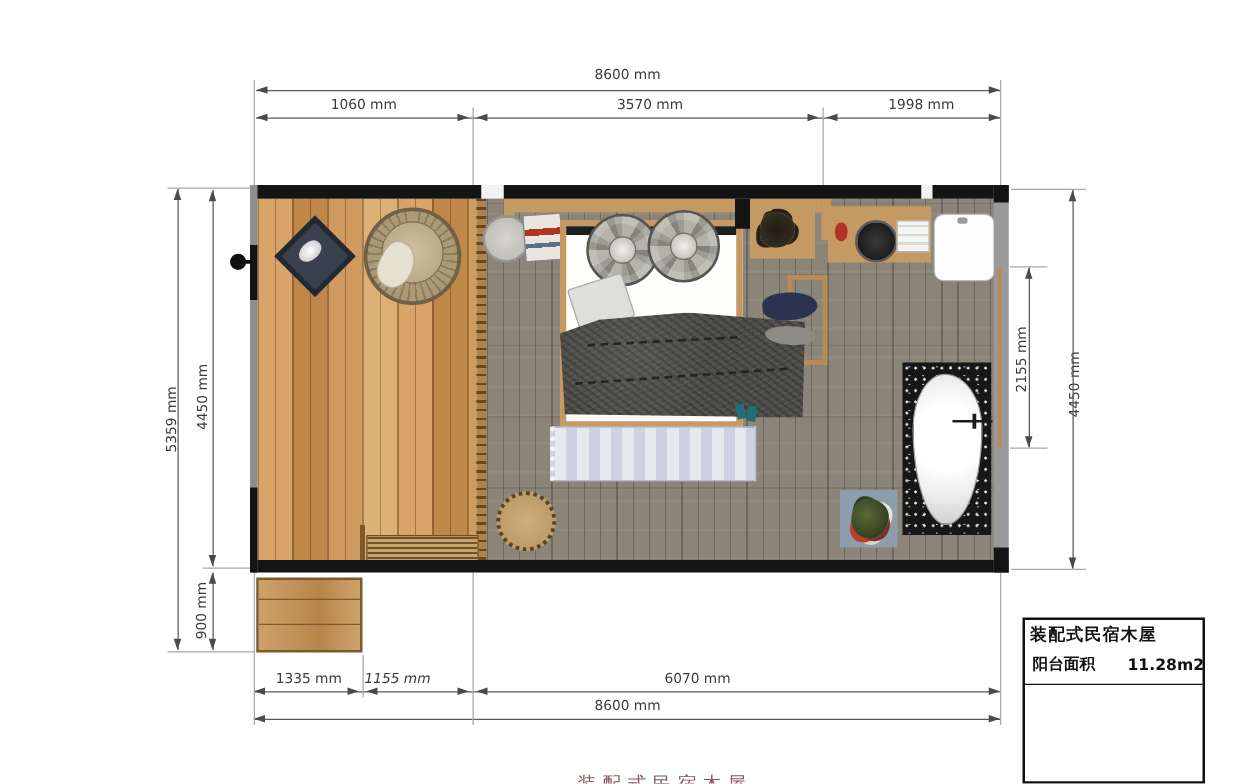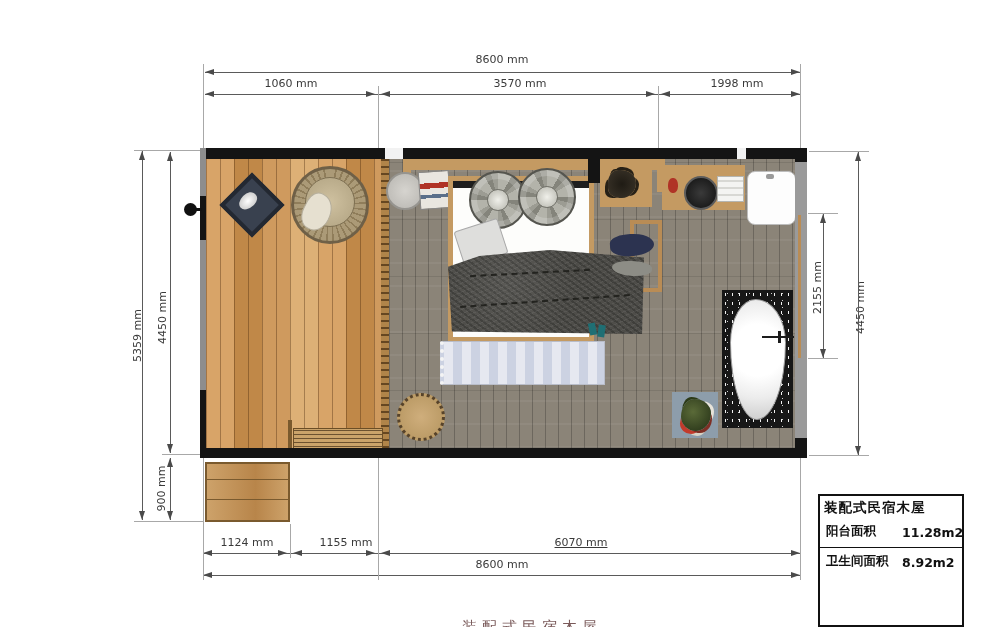--- a/index.html
+++ b/index.html
@@ -60,21 +60,21 @@
   .mat-hatch{position:absolute;z-index:3;background:#caa36a;border:1px solid #6b4e26;
     background-image:repeating-linear-gradient(0deg, rgba(30,15,0,.55) 0 1px, transparent 1px 4px);}
   .dplant{position:absolute;z-index:4;background:radial-gradient(#1f1b14,#3c352a);
     border-radius:40% 60% 55% 45%/50% 50% 60% 40%;
     box-shadow:7px 2px 0 -4px #272117,-7px 4px 0 -4px #272117,2px -7px 0 -4px #272117,-3px -6px 0 -5px #272117;}
   .plant{position:absolute;z-index:4;background:radial-gradient(circle at 40% 40%, #5a6a38, #33401f 70%);
     border-radius:45% 55% 50% 50%/55% 45% 55% 45%;
     box-shadow:4px 5px 0 -3px #7e2f25,-5px 7px 0 -4px #c23b2c,7px -2px 0 -4px #e8e4da,-3px -6px 0 -4px #2c3a18,1px 9px 0 -4px #d8d2c4;}
   .tbl{position:absolute;border:2px solid #111;background:#fff;z-index:7;color:#111;}
   .tbl .title{font-size:13.5px;font-weight:bold;padding:3px 4px 1px 4px;letter-spacing:1px;}
-  .trow{display:flex;align-items:flex-end;font-size:12.5px;font-weight:600;padding:5px 4px 4px 6px;}
+  .trow{display:flex;align-items:center;font-size:12.5px;font-weight:600;padding:5px 4px 4px 6px;}
   .trow .lab{flex:0 0 66px;}
   .trow .val{margin-left:10px;}
   .sep{border-top:1.5px solid #111;margin-top:3px;}
   .caption{position:absolute;font-size:15px;letter-spacing:5px;color:#7a5a5a;z-index:7;}
 </style>
 </head>
 <body>
 
 <div class="canvas">
 
@@ -125,23 +125,23 @@
   <div class="ext" style="left:808px;top:213px;width:30px;height:1px;"></div>
   <div class="ext" style="left:808px;top:358px;width:30px;height:1px;"></div>
 
   <div class="dlab vlab" style="left:828px;top:301px;width:64px;">4450 mm</div>
   <div class="dimline" style="left:858px;top:152px;width:1px;height:303px;"></div>
   <div class="arr aU" style="left:855px;top:152px;"></div>
   <div class="arr aD" style="left:855px;top:446px;"></div>
   <div class="ext" style="left:809px;top:151px;width:60px;height:1px;"></div>
   <div class="ext" style="left:809px;top:455px;width:60px;height:1px;"></div>
 
-  <div class="dlab" style="left:207px;top:536px;width:80px;">1124 mm</div>
-  <div class="dlab" style="left:306px;top:536px;width:80px;">1155 mm</div>
-  <div class="dlab" style="left:541px;top:536px;width:80px;text-decoration:underline;">6070 mm</div>
+  <div class="dlab" style="left:207px;top:536px;width:80px;">1335 mm</div>
+  <div class="dlab" style="left:278px;top:536px;width:80px;font-style:italic;">1155 mm</div>
+  <div class="dlab" style="left:518px;top:536px;width:80px;">6070 mm</div>
   <div class="dimline" style="left:203px;top:553px;width:597px;height:1px;"></div>
   <div class="arr aL" style="left:203px;top:550px;"></div>
   <div class="arr aR" style="left:278px;top:550px;"></div>
   <div class="arr aL" style="left:293px;top:550px;"></div>
   <div class="arr aR" style="left:366px;top:550px;"></div>
   <div class="arr aL" style="left:381px;top:550px;"></div>
   <div class="arr aR" style="left:791px;top:550px;"></div>
 
   <div class="dlab" style="left:462px;top:558px;width:80px;">8600 mm</div>
   <div class="dimline" style="left:203px;top:575px;width:597px;height:1px;"></div>
@@ -224,21 +224,17 @@
   <div class="abs" style="left:207px;top:479px;width:81px;height:1px;background:#7a5a2e;z-index:4;"></div>
   <div class="abs" style="left:207px;top:499px;width:81px;height:1px;background:#7a5a2e;z-index:4;"></div>
 
   <div class="tbl" style="left:818px;top:494px;width:142px;height:129px;">
     <div class="title">装配式民宿木屋</div>
     <div class="trow">
       <span class="lab">阳台面积</span>
       <span class="val">11.28m2</span>
     </div>
     <div class="sep"></div>
-    <div class="trow">
-      <span class="lab">卫生间面积</span>
-      <span class="val">8.92m2</span>
-    </div>
   </div>
 
   <div class="caption" style="left:462px;top:618px;">装配式民宿木屋</div>
 
 </div>
 
 </body></html>

